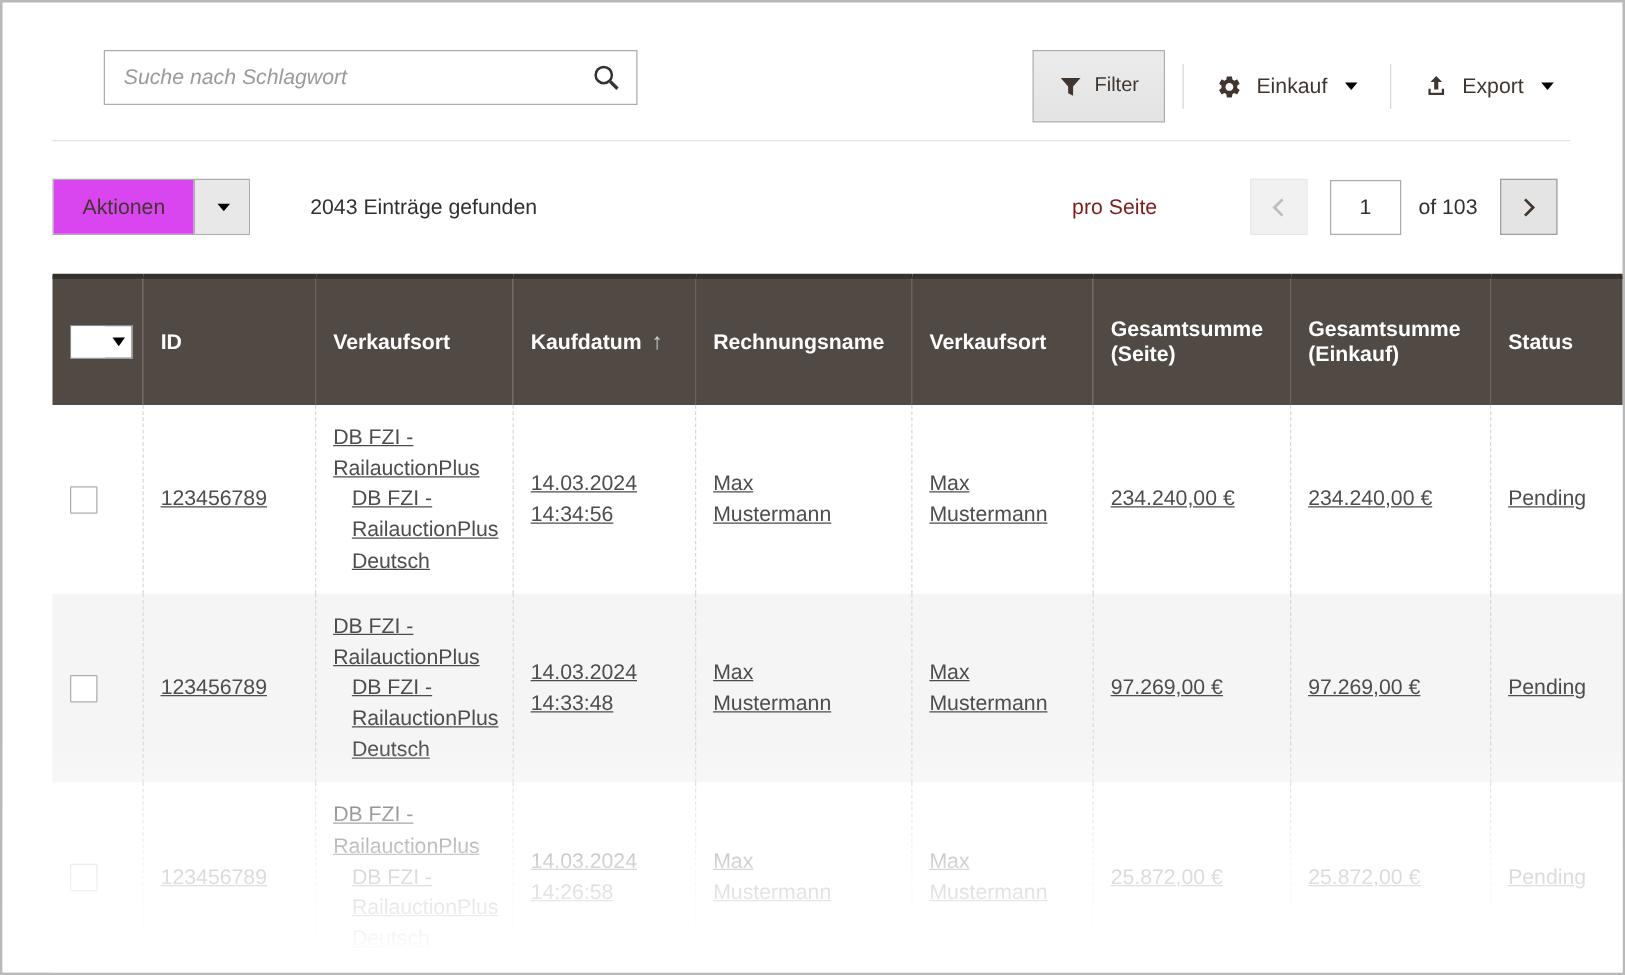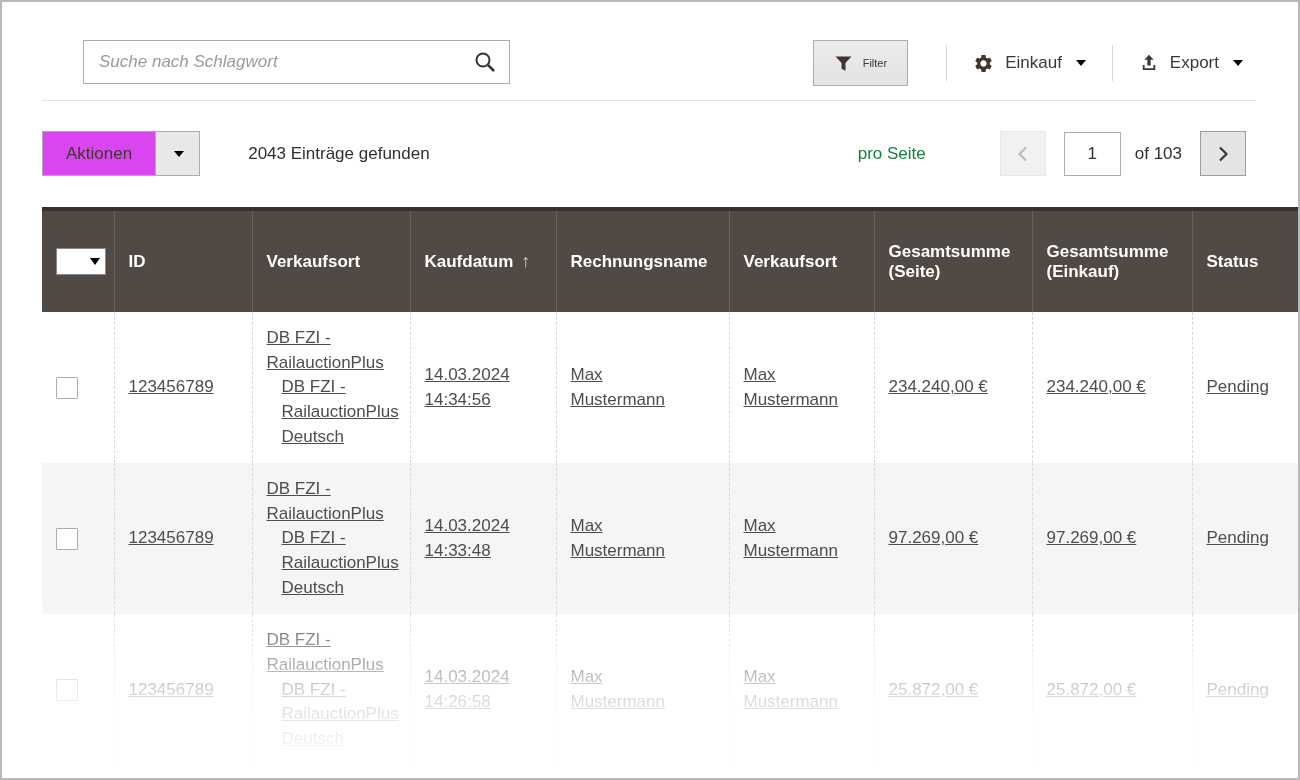--- a/index.html
+++ b/index.html
@@ -17,40 +17,40 @@
   .search-wrap input {
     width:100%; height:100%; border:1px solid #adadad; background:#fff;
     font-family:"Liberation Sans", sans-serif; font-size:17px; color:#303030;
     padding:0 52px 0 15px; outline:none;
   }
   .search-wrap input::placeholder { font-style:italic; color:#9b9b9b; }
   .search-icon { position:absolute; right:13px; top:10px; }
 
   .toolbar-right { display:flex; align-items:center; margin-left:auto; }
   .filter-btn {
-    display:flex; align-items:center; gap:10px; height:46px; padding:0 20px;
+    display:flex; align-items:center; gap:10px; height:58px; padding:0 20px;
     background:linear-gradient(#ececec,#e3e3e3); border:1px solid #adadad;
-    font-size:11px; color:#41362f; cursor:pointer; margin-right:38px;
+    font-size:16px; color:#41362f; cursor:pointer; margin-right:14px;
   }
   .tool-group { display:flex; align-items:center; gap:11px; padding:0 26px; cursor:pointer; font-size:17px; color:#41362f; }
   .vdiv { width:1px; height:36px; background:#d6d6d6; }
   .caret { width:0; height:0; border-left:5px solid transparent; border-right:5px solid transparent; border-top:6px solid #000; margin-left:3px; }
 
   .hsep { border:0; border-top:1px solid #e3e3e3; margin:14px 42px 0 40px; }
 
   
   .controlbar { display:flex; align-items:center; margin:30px 52px 0 40px; }
   .split { display:flex; height:45px; border:1px solid #adadad; background:#fff; cursor:pointer; }
   .split-main { display:flex; align-items:center; padding:0 23px; font-size:17px; color:#41362f; background:#d946ef; }
   .split-main.narrow { padding:0; width:61px; justify-content:center; }
   .split-caret { width:44px; display:flex; align-items:center; justify-content:center; background:#e8e8e8; border-left:1px solid #adadad; }
   .records { margin-left:48px; font-size:17px; color:#303030; }
 
   .pager { display:flex; align-items:center; margin-left:auto; }
-  .pp-label { margin-left:15px; font-size:17px; color:#15803d; }
+  .pp-label { margin-left:15px; font-size:17px; color:#7f1d1d; }
   .nav-btn { width:46px; height:45px; display:flex; align-items:center; justify-content:center; cursor:pointer; }
   .nav-btn.prev { margin-left:74px; background:#f1f1f1; border:1px solid #e8e8e8; cursor:default; }
   .nav-btn.next { margin-left:18px; background:#e4e4e4; border:1px solid #9d9d9d; }
   .page-input {
     margin-left:18px; width:57px; height:44px; border:1px solid #adadad; background:#fff;
     text-align:center; font-family:"Liberation Sans", sans-serif; font-size:17px; color:#303030; outline:none;
   }
   .of-label { margin-left:14px; font-size:17px; color:#303030; }
 
   

